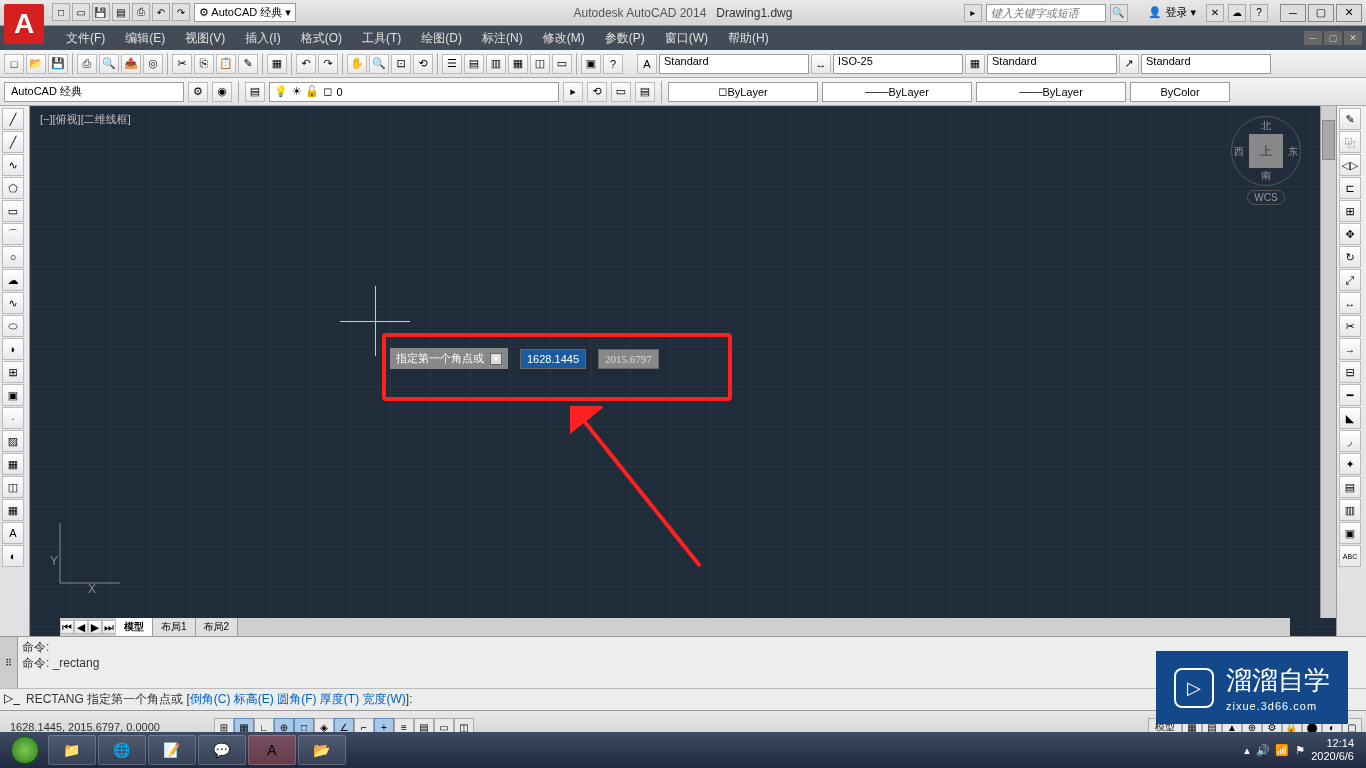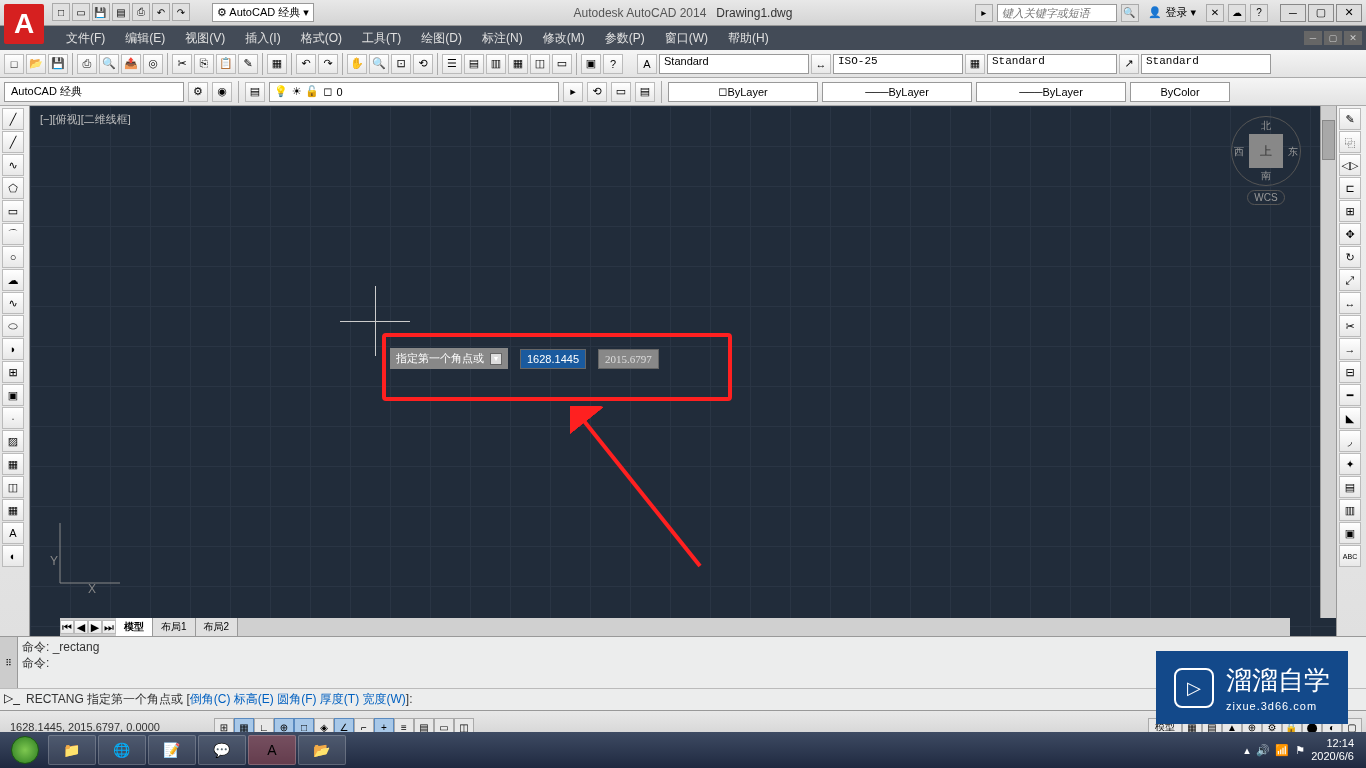--- a/index.html
+++ b/index.html
@@ -7,39 +7,39 @@
 
 
 .title-bar { height: 26px; background: linear-gradient(#e8e8e8, #d4d4d4); display: flex; align-items: center; border-bottom: 1px solid #999; position: relative; }
 .logo-a { width: 40px; height: 40px; background: #d62020; color: #fff; font-weight: bold; font-size: 28px; display: flex; align-items: center; justify-content: center; position: absolute; left: 4px; top: 4px; z-index: 10; border-radius: 2px; }
 .title-center { position: absolute; left: 50%; transform: translateX(-50%); font-size: 12px; color: #333; }
 .title-center span:first-child { color: #555; }
 .title-center span:last-child { color: #333; }
 .title-right { margin-left: auto; display: flex; align-items: center; gap: 4px; padding-right: 4px; }
 .qat { display: flex; gap: 2px; margin-left: 52px; }
 .qat-btn { width: 18px; height: 18px; background: #e0e0e0; border: 1px solid #aaa; font-size: 10px; display: flex; align-items: center; justify-content: center; cursor: pointer; }
-.workspace-sel { font-size: 11px; padding: 1px 4px; background: #fff; border: 1px solid #999; margin-left: 20px; }
+.workspace-sel { font-size: 11px; padding: 1px 4px; background: #fff; border: 1px solid #999; margin-left: 2px; }
 .search-box { width: 120px; height: 18px; font-size: 11px; font-style: italic; color: #888; padding: 0 4px; border: 1px solid #999; background: #fff; }
-.login-btn { font-size: 11px; padding: 1px 6px; }
+.login-btn { font-size: 11px; padding: 1px 6px; margin-left: 11px; }
 .win-controls { display: flex; gap: 2px; margin-left: 8px; }
 .win-btn { width: 26px; height: 18px; border: 1px solid #888; background: #ddd; font-size: 11px; display: flex; align-items: center; justify-content: center; cursor: pointer; }
 
 
 .menu-bar { height: 24px; background: #434b57; display: flex; align-items: center; padding-left: 56px; gap: 0; justify-content: flex-end; }
 .menu-item { color: #e0e0e0; font-size: 12px; padding: 4px 10px; cursor: pointer; }
 .doc-controls { margin-left: auto; display: flex; gap: 2px; padding-right: 4px; }
 .doc-btn { width: 18px; height: 14px; background: #666; color: #ccc; font-size: 9px; display: flex; align-items: center; justify-content: center; }
 
 
 .toolbar-row { height: 28px; background: linear-gradient(#f5f5f5, #e3e3e3); border-bottom: 1px solid #aaa; display: flex; align-items: center; padding: 0 4px; gap: 2px; }
 .tb-btn { width: 20px; height: 20px; border: 1px solid #bbb; background: linear-gradient(#fff, #e8e8e8); display: flex; align-items: center; justify-content: center; font-size: 11px; cursor: pointer; }
 .tb-sep { width: 1px; height: 22px; background: #aaa; margin: 0 2px; }
 .tb-dropdown { height: 20px; font-size: 11px; border: 1px solid #999; background: #fff; padding: 0 4px; }
 .tb-dropdown.wide { width: 150px; }
-.tb-dropdown.mid { width: 130px; font-family: Liberation Mono, monospace; }
+.tb-dropdown.mid { width: 130px; }
 
 
 .props-row { height: 28px; background: linear-gradient(#f5f5f5, #e3e3e3); border-bottom: 1px solid #aaa; display: flex; align-items: center; padding: 0 4px; gap: 4px; }
 .layer-sel { width: 290px; height: 20px; font-size: 11px; border: 1px solid #999; background: #fff; display: flex; align-items: center; padding: 0 4px; gap: 4px; }
 .prop-sel { width: 150px; height: 20px; font-size: 11px; border: 1px solid #999; background: #fff; display: flex; align-items: center; justify-content: center; }
 .workspace-box { width: 180px; height: 20px; font-size: 11px; border: 1px solid #999; background: #fff; padding: 0 6px; display: flex; align-items: center; }
 
 
 .main-area { position: relative; background: #212c3a; height: 530px; display: flex; }
 .left-tools { width: 30px; background: linear-gradient(#f0f0f0, #e0e0e0); border-right: 1px solid #999; display: flex; flex-direction: column; gap: 1px; padding: 2px; }
@@ -339,22 +339,22 @@
     <div class="tb-btn">▤</div>
     <div class="tb-btn">▥</div>
     <div class="tb-btn">▣</div>
     <div class="tb-btn" style="font-size:7px">ABC</div>
   </div>
 </div>
 
 <div class="cmd-area">
   <div class="cmd-grip">⠿</div>
   <div class="cmd-lines">
+    <div class="line">命令:</div>
     <div class="line">命令: _rectang</div>
-    <div class="line">命令:</div>
   </div>
 </div>
 <div class="cmd-input-row">
   <span class="cmd-icon">▷_</span>
   <span class="cmd-prompt">
     <span>RECTANG 指定第一个角点或 [</span><span class="opt">倒角(C)</span> <span class="opt">标高(E)</span> <span class="opt">圆角(F)</span> <span class="opt">厚度(T)</span> <span class="opt">宽度(W)</span><span>]:</span>
   </span>
 </div>
 
 <div class="status-bar">

